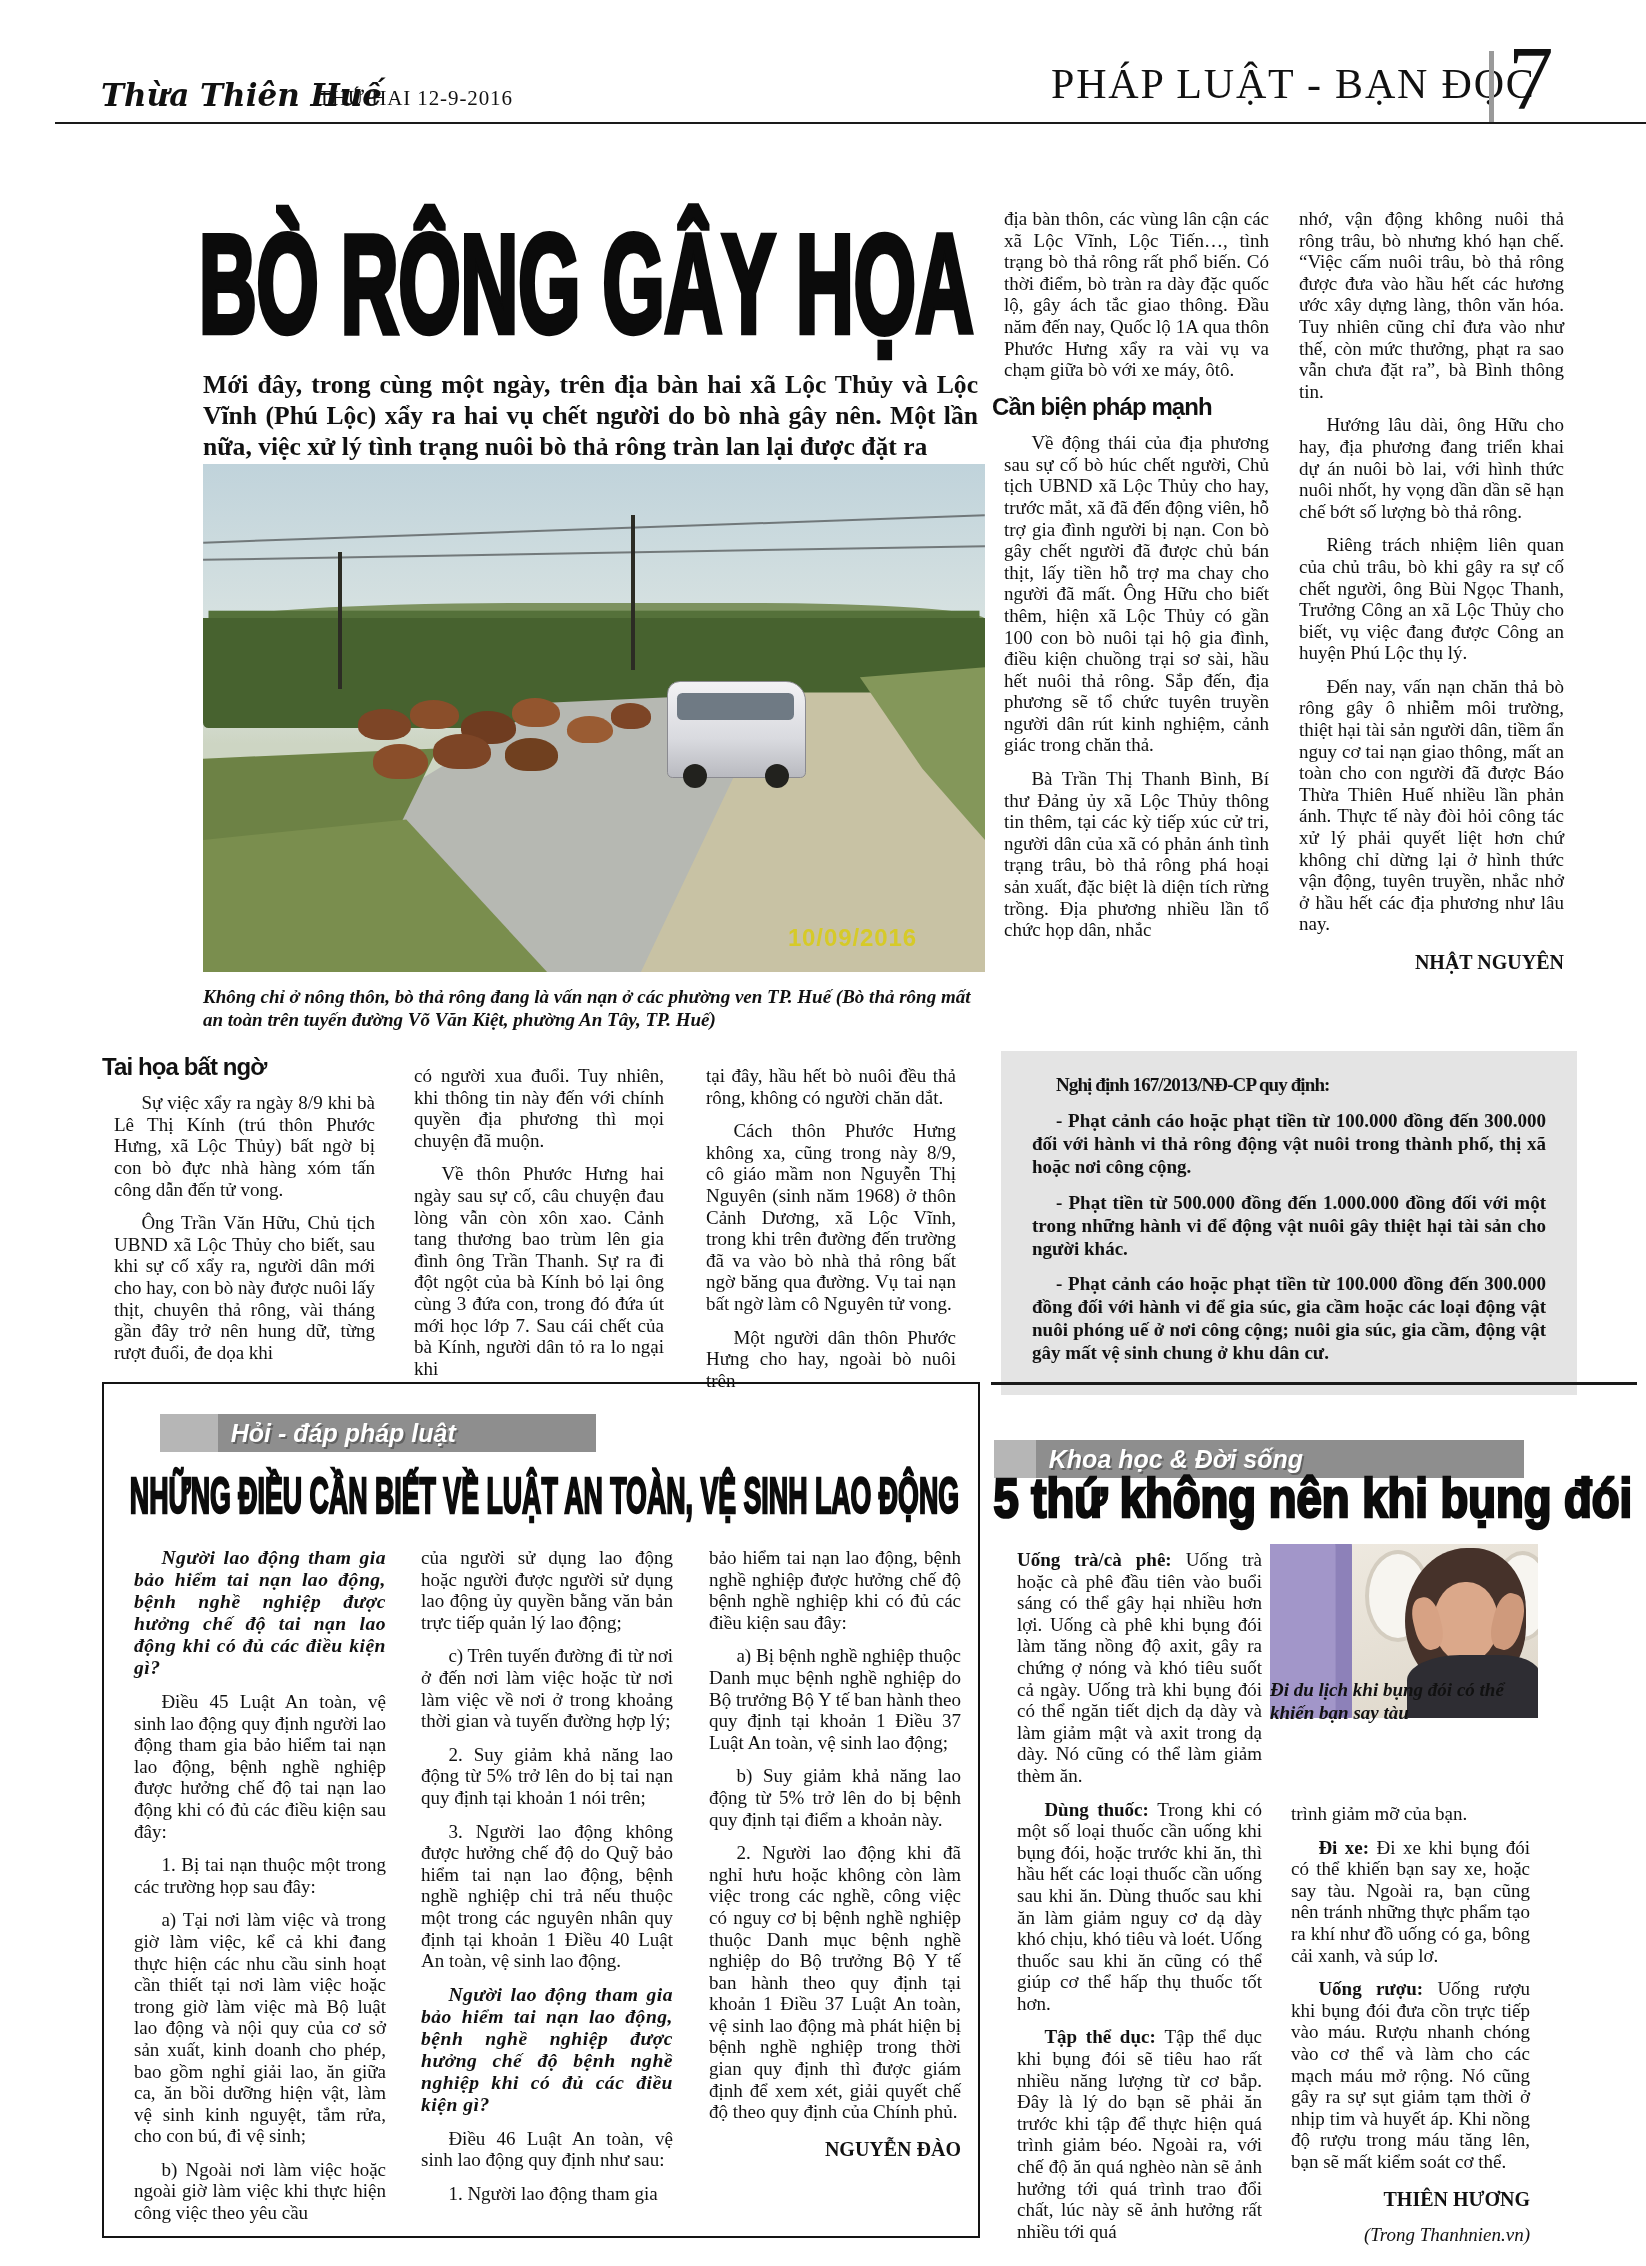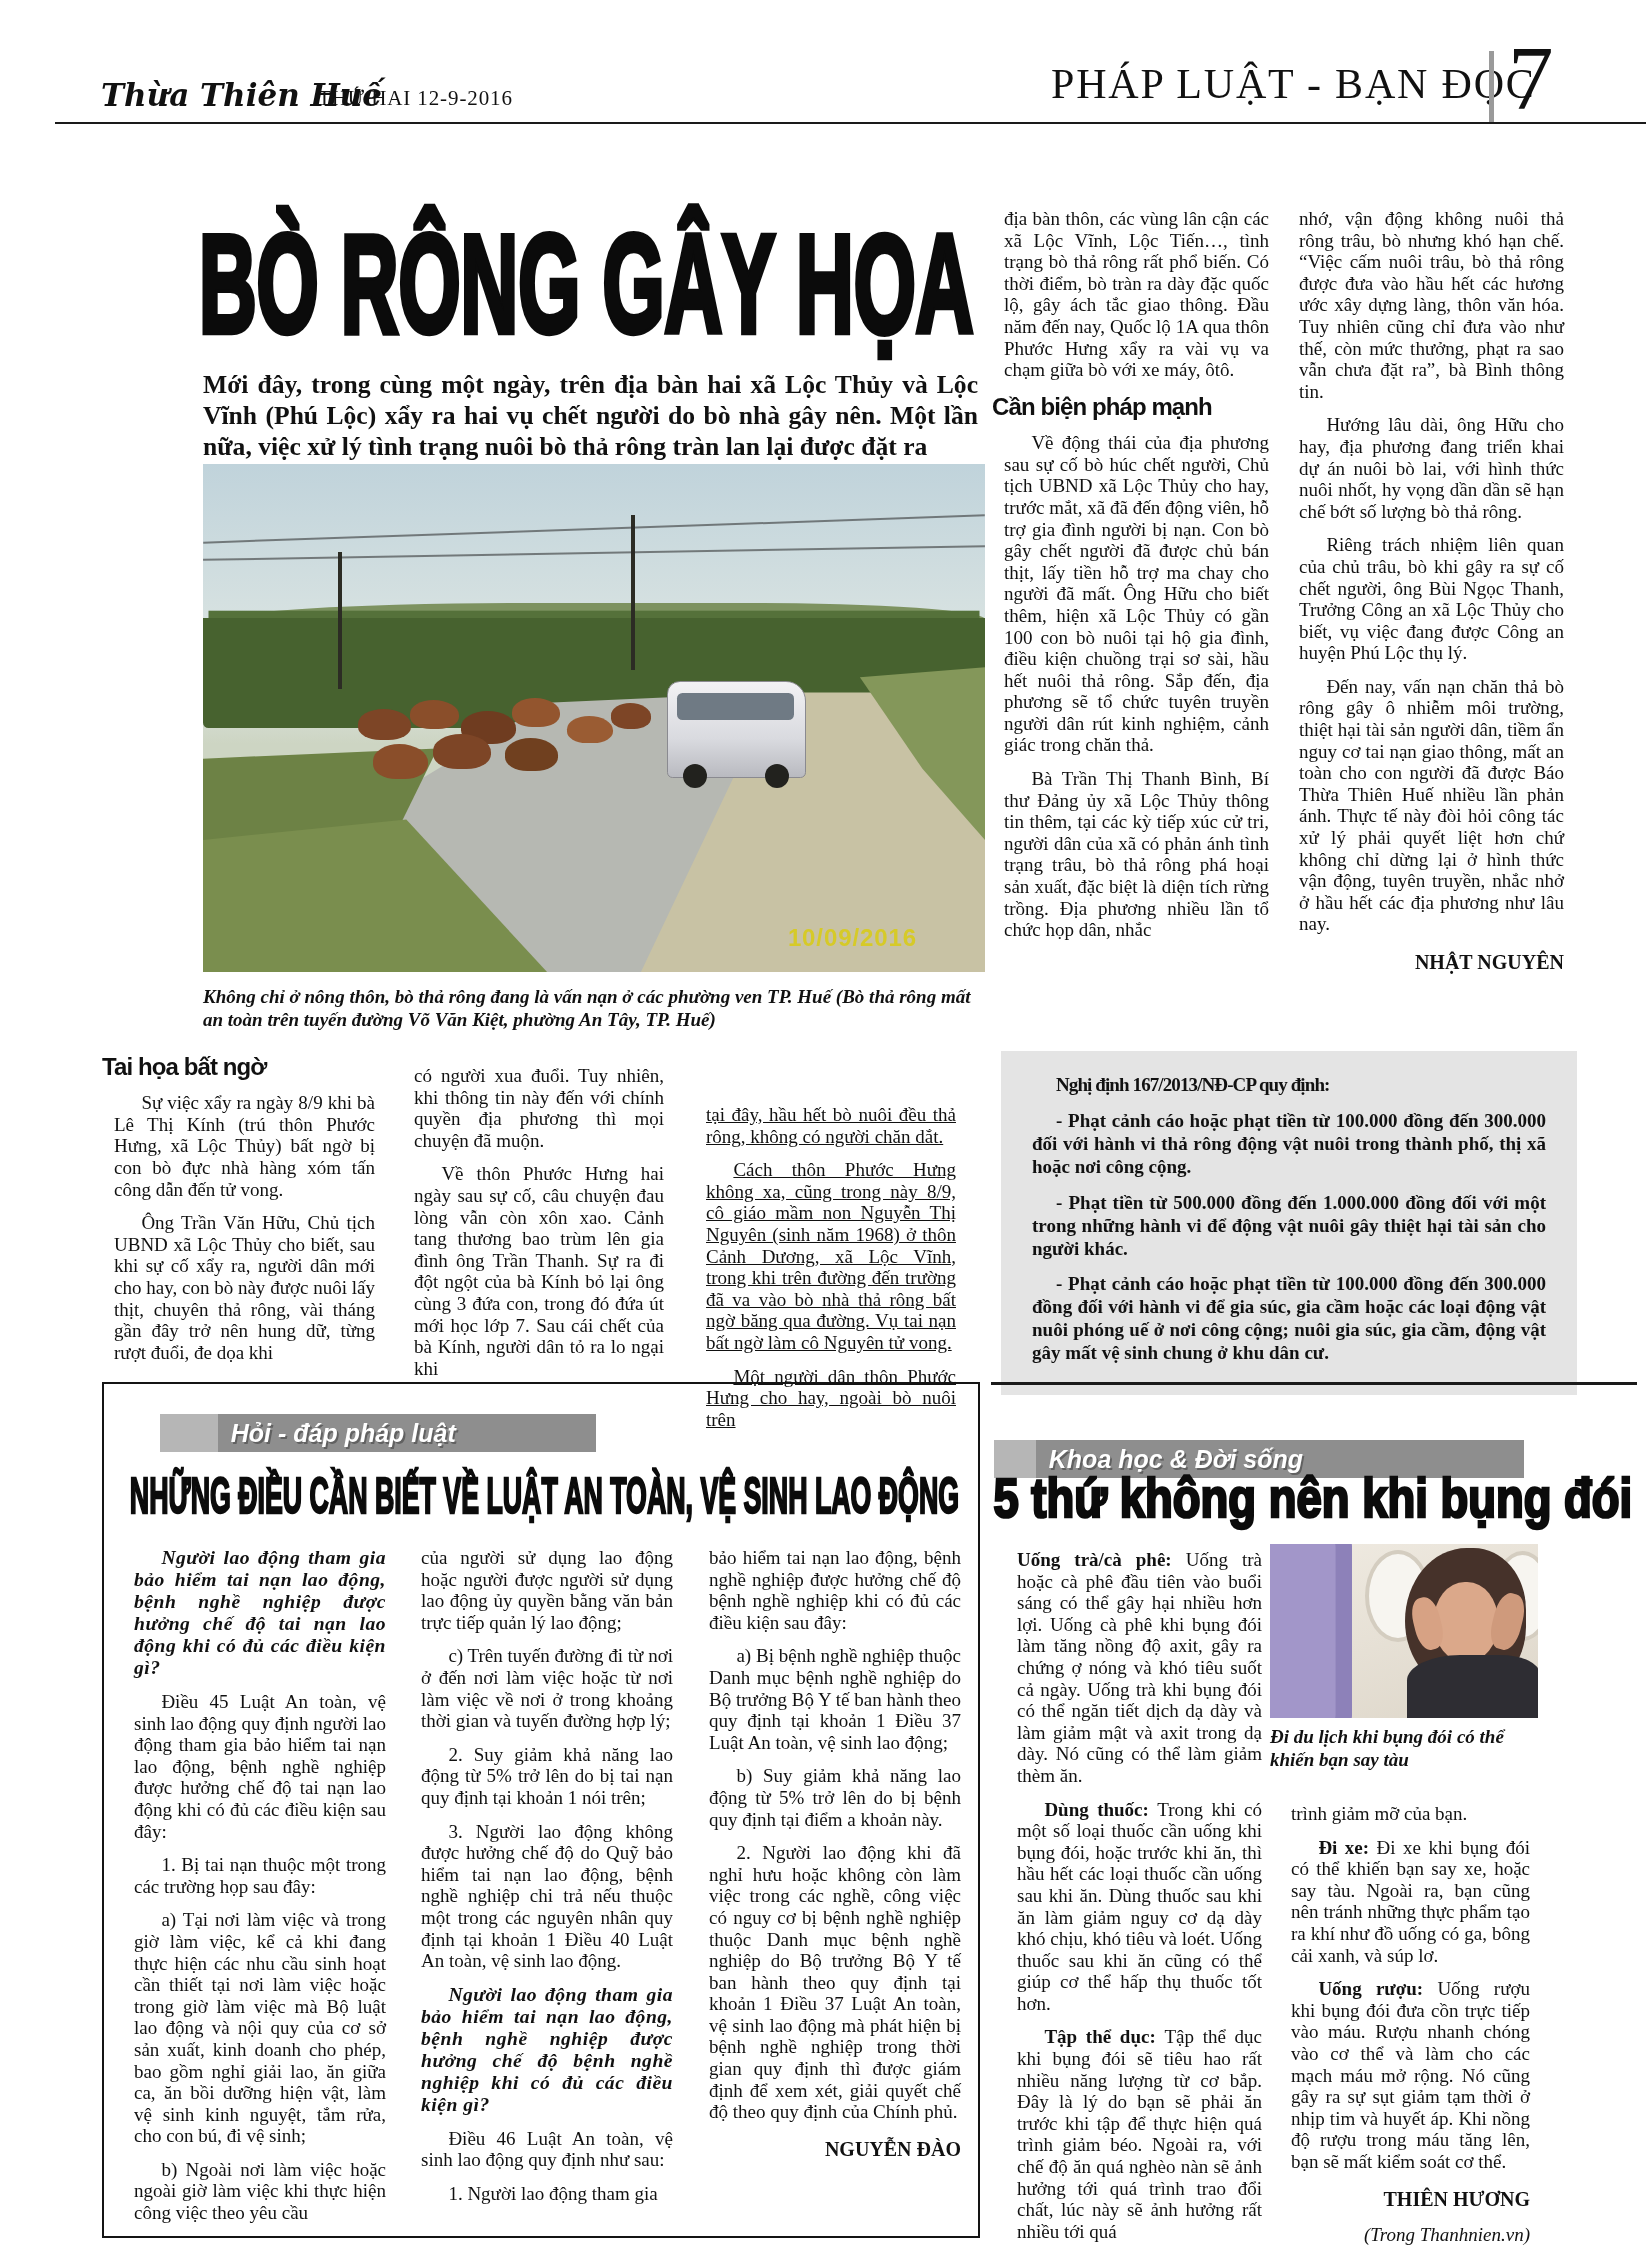--- a/index.html
+++ b/index.html
@@ -130,21 +130,21 @@
     </div>
   <div class="abs col" style="left:102px;top:1051px;width:285px;">
       <p class="subhead">Tai họa bất ngờ</p>
       <p class="body indent">Sự việc xẩy ra ngày 8/9 khi bà Lê Thị Kính (trú thôn Phước Hưng, xã Lộc Thủy) bất ngờ bị con bò đực nhà hàng xóm tấn công dẫn đến tử vong.</p>
       <p class="body indent">Ông Trần Văn Hữu, Chủ tịch UBND xã Lộc Thủy cho biết, sau khi sự cố xẩy ra, người dân mới cho hay, con bò này được nuôi lấy thịt, chuyên thả rông, vài tháng gần đây trở nên hung dữ, từng rượt đuổi, đe dọa khi</p>
     </div>
   <div class="abs col" style="left:402px;top:1053px;width:274px;">
       <p class="body">có người xua đuổi. Tuy nhiên, khi thông tin này đến với chính quyền địa phương thì mọi chuyện đã muộn.</p>
       <p class="body indent">Về thôn Phước Hưng hai ngày sau sự cố, câu chuyện đau lòng vẫn còn xôn xao. Cảnh tang thương bao trùm lên gia đình ông Trần Thanh. Sự ra đi đột ngột của bà Kính bỏ lại ông cùng 3 đứa con, trong đó đứa út mới học lớp 7. Sau cái chết của bà Kính, người dân tỏ ra lo ngại khi</p>
     </div>
-  <div class="abs col" style="left:694px;top:1092px;width:274px;text-decoration:underline;">
+  <div class="abs col" style="left:694px;top:1053px;width:274px;">
       <p class="body">tại đây, hầu hết bò nuôi đều thả rông, không có người chăn dắt.</p>
       <p class="body indent">Cách thôn Phước Hưng không xa, cũng trong này 8/9, cô giáo mầm non Nguyễn Thị Nguyên (sinh năm 1968) ở thôn Cảnh Dương, xã Lộc Vĩnh, trong khi trên đường đến trường đã va vào bò nhà thả rông bất ngờ băng qua đường. Vụ tai nạn bất ngờ làm cô Nguyên tử vong.</p>
       <p class="body indent">Một người dân thôn Phước Hưng cho hay, ngoài bò nuôi trên</p>
     </div>
 
   <div class="abs decree" style="left:1001px;top:1051px;width:576px;min-height:302px;">
     <p class="decree-title">Nghị định 167/2013/NĐ-CP quy định:</p>
     <div>
         <p>- Phạt cảnh cáo hoặc phạt tiền từ 100.000 đồng đến 300.000 đối với hành vi thả rông động vật nuôi trong thành phố, thị xã hoặc nơi công cộng.</p>
         <p>- Phạt tiền từ 500.000 đồng đến 1.000.000 đồng đối với một trong những hành vi để động vật nuôi gây thiệt hại tài sản cho người khác.</p>
@@ -201,21 +201,21 @@
   <div class="abs photo-sci" style="left:1270px;top:1544px;">
     <div class="win-oval" style="left:95px;top:5.5px;width:58px;height:84px;"></div>
     <div class="win-oval" style="left:223px;top:7.3px;width:51px;height:82px;"></div>
     <div class="seat"></div>
     <div class="hair"></div>
     <div class="face"></div>
     <div class="torso"></div>
     <div class="hand" style="left:144px;top:53px;width:27.4px;height:53px;transform:rotate(-14deg);"></div>
     <div class="hand" style="left:223px;top:49px;width:29px;height:57px;transform:rotate(14deg);background:#cf9a7c;"></div>
   </div>
-  <div class="abs caption" style="left:1270px;top:1725px;width:268px;">Đi du lịch khi bụng đói có thể khiến bạn say tàu</div>
+  <div class="abs caption" style="left:1270px;top:1678px;width:268px;">Đi du lịch khi bụng đói có thể khiến bạn say tàu</div>
   <div class="abs col" style="left:1279px;top:1791px;width:263px;">
       <p class="body">trình giảm mỡ của bạn.</p>
       <p class="body indent"><span class="lead-term">Đi xe: </span>Đi xe khi bụng đói có thể khiến bạn say xe, hoặc say tàu. Ngoài ra, bạn cũng nên tránh những thực phẩm tạo ra khí như đồ uống có ga, bông cải xanh, và súp lơ.</p>
       <p class="body indent"><span class="lead-term">Uống rượu: </span>Uống rượu khi bụng đói đưa cồn trực tiếp vào máu. Rượu nhanh chóng vào cơ thể và làm cho các mạch máu mở rộng. Nó cũng gây ra sự sụt giảm tạm thời ở nhịp tim và huyết áp. Khi nồng độ rượu trong máu tăng lên, bạn sẽ mất kiểm soát cơ thể.</p>
       <p class="byline">THIÊN HƯƠNG</p>
       <p class="source">(Trong Thanhnien.vn)</p>
     </div>
 
 </div>
 

